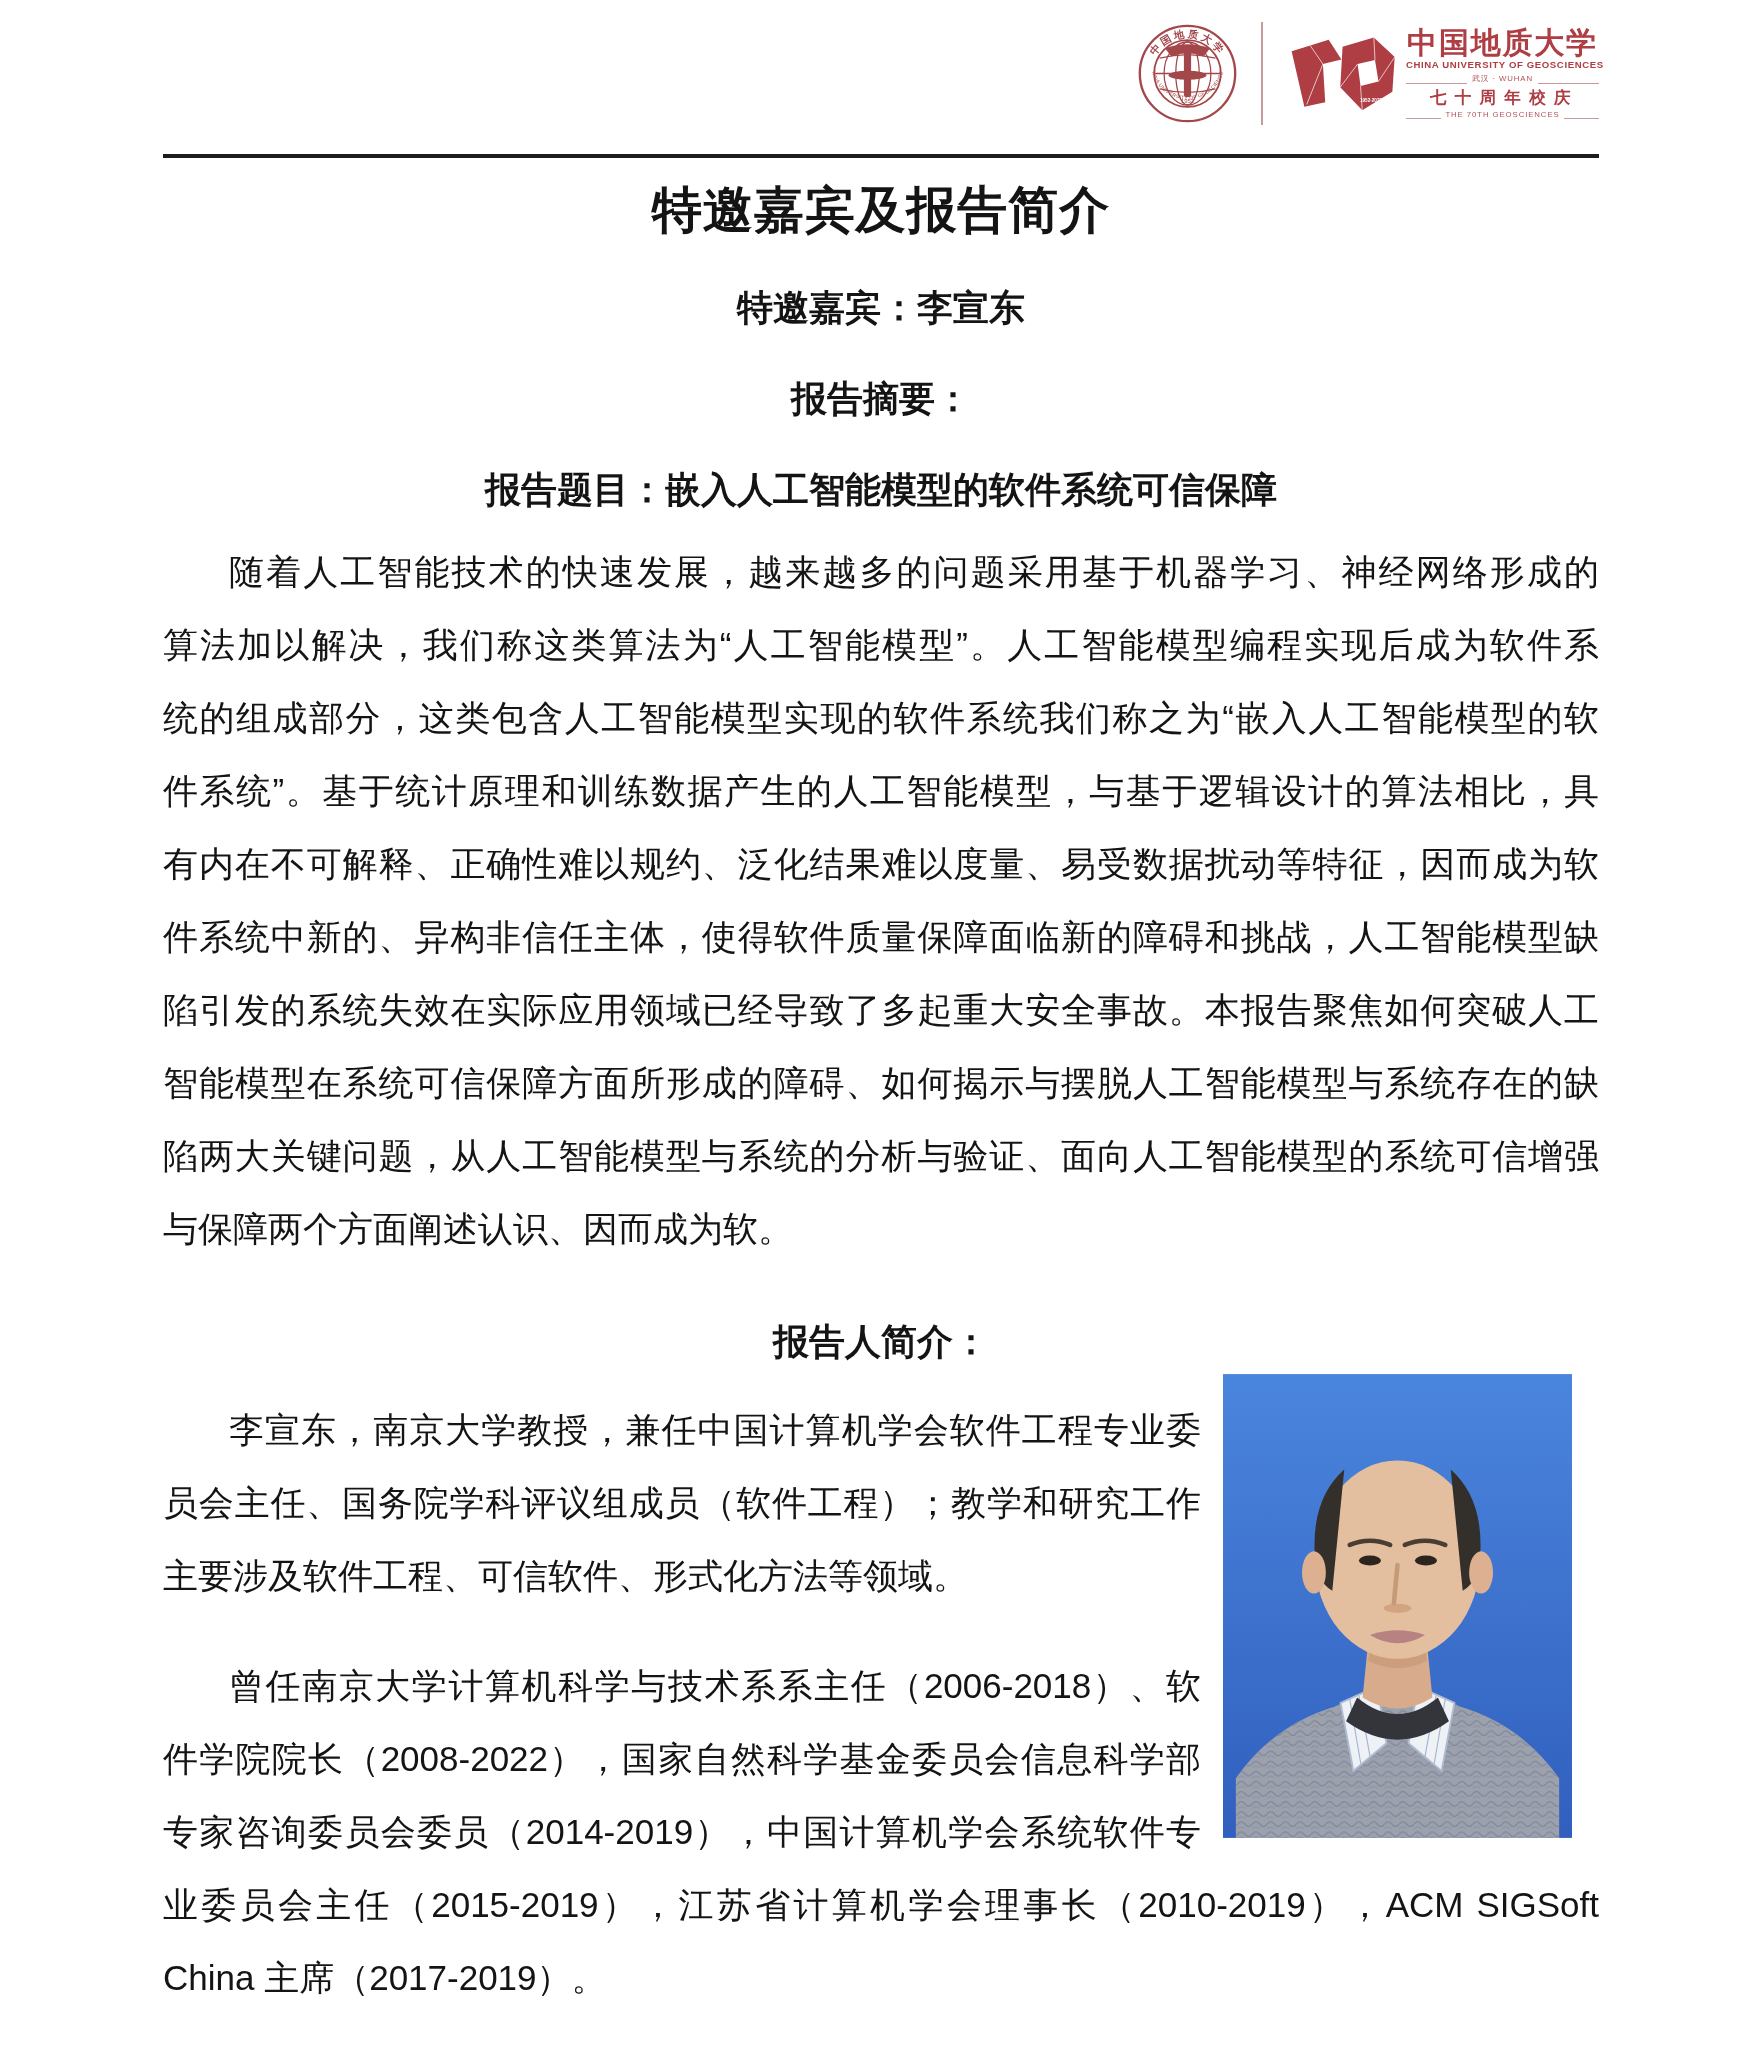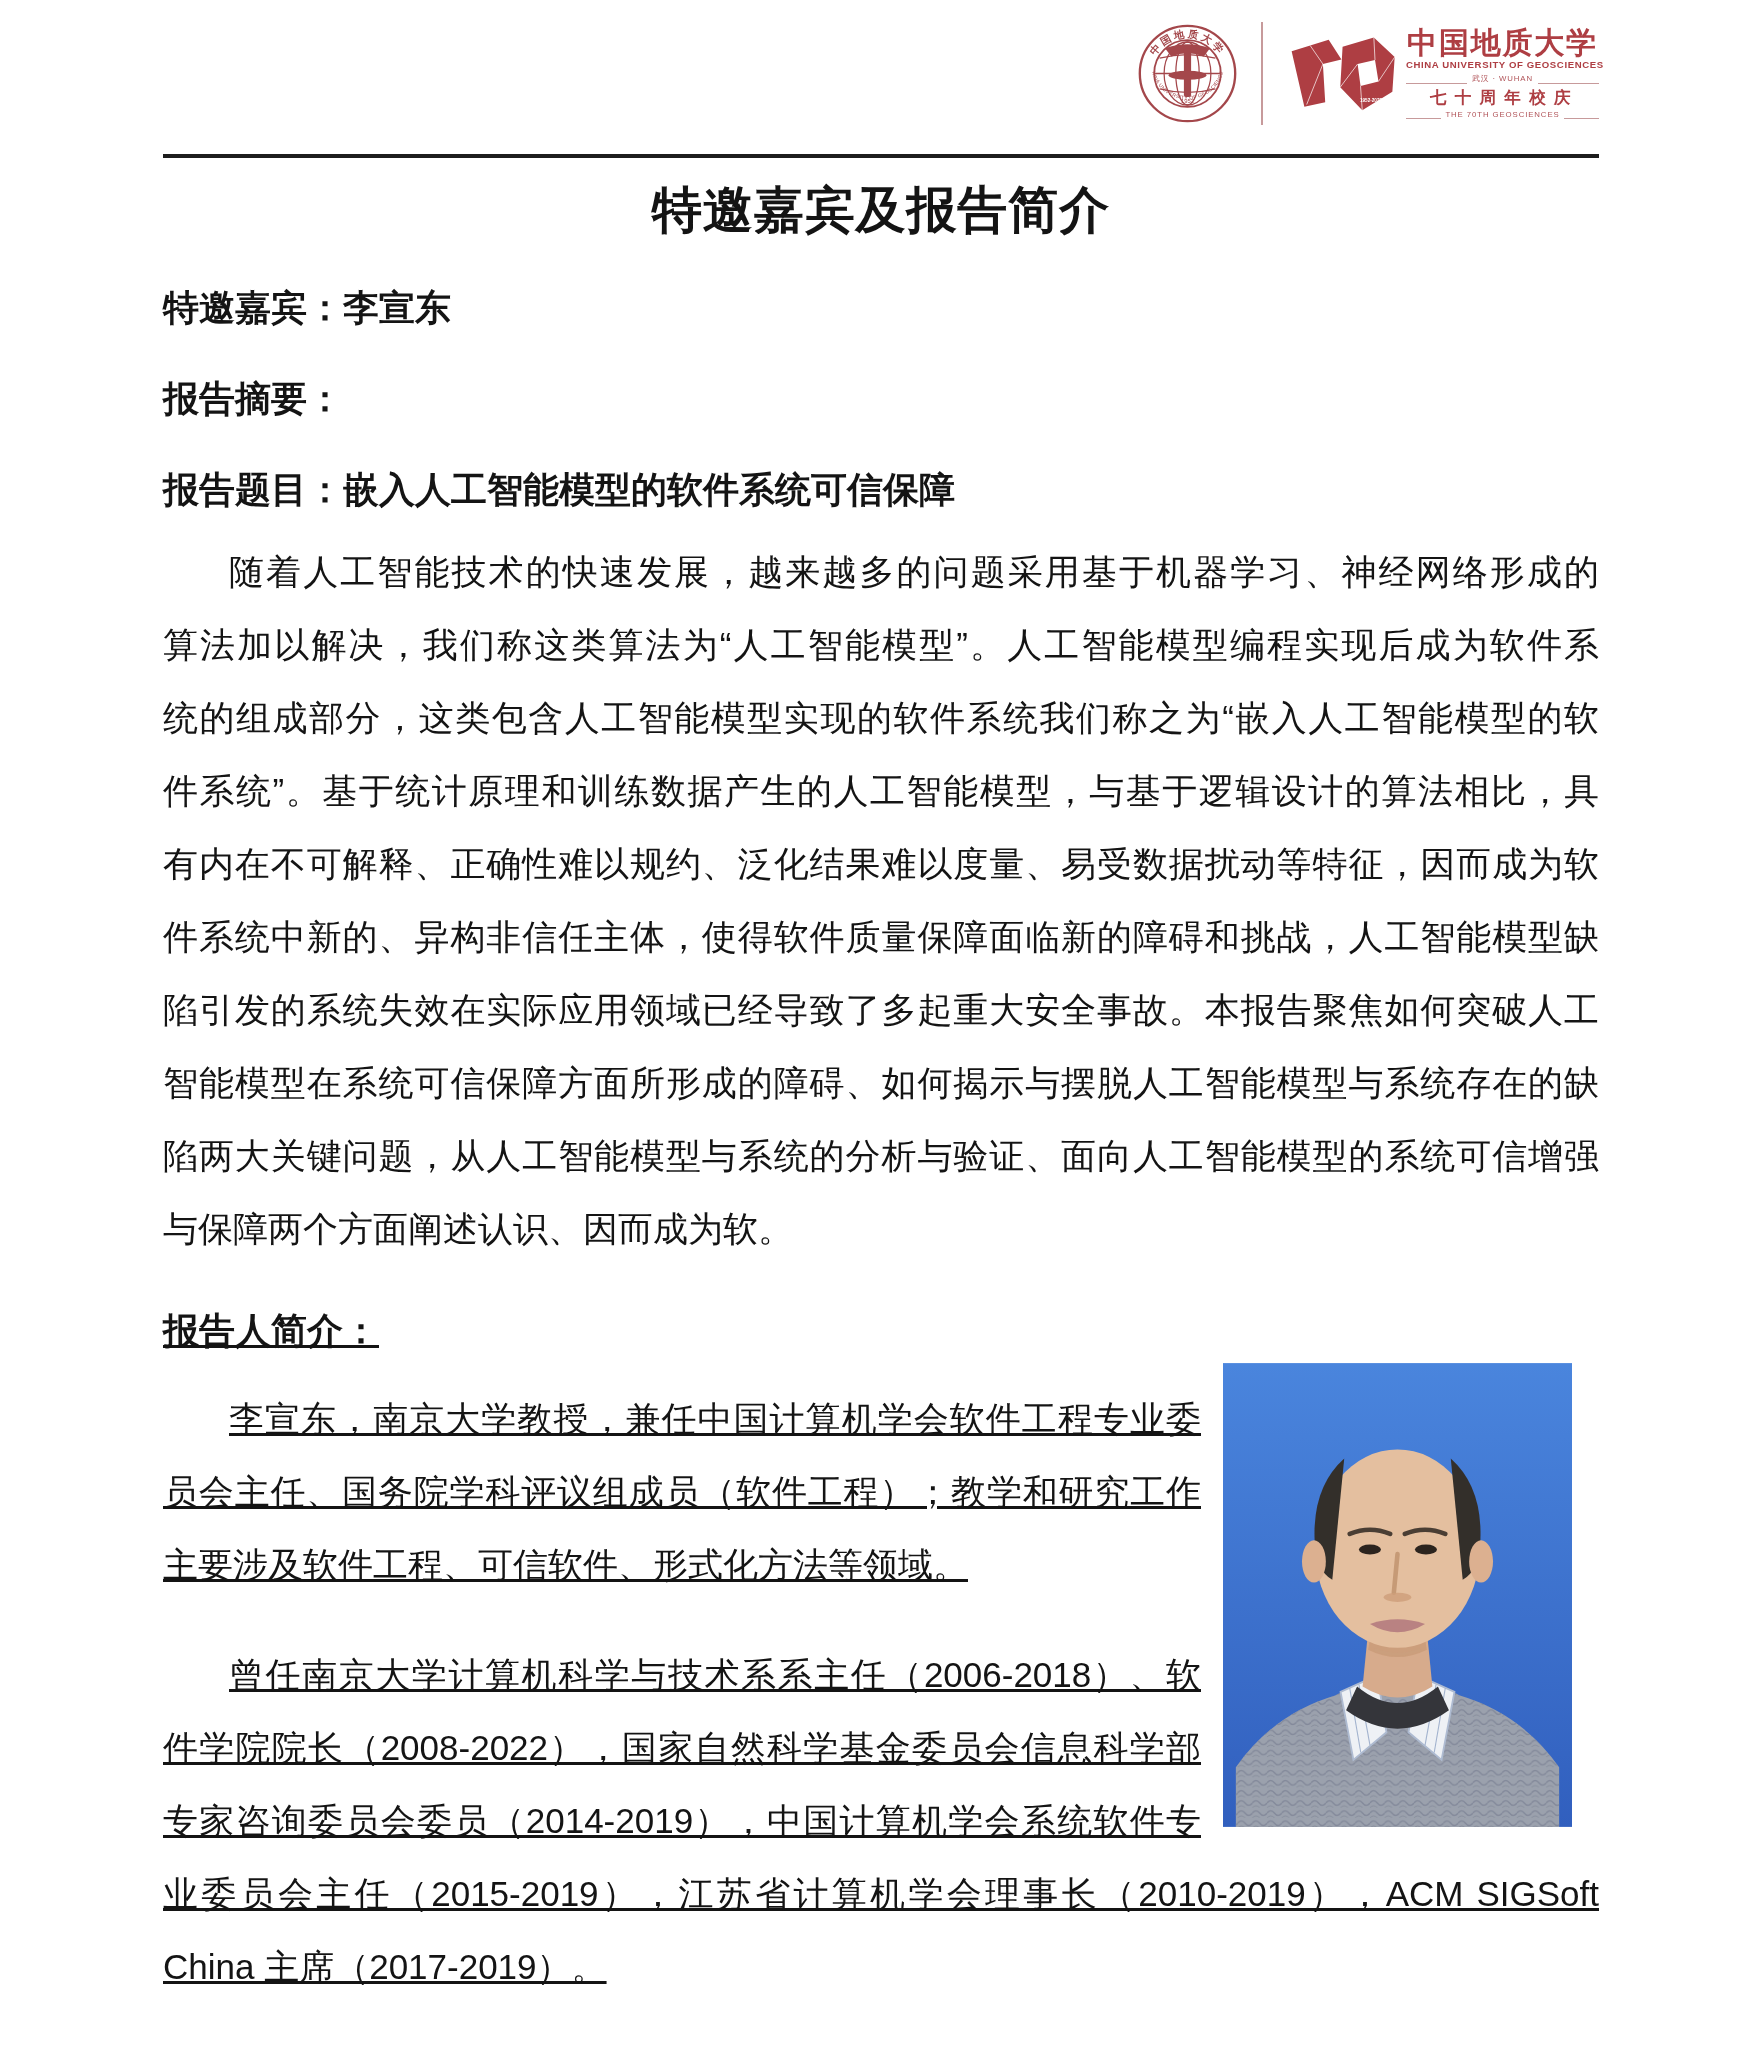--- a/index.html
+++ b/index.html
@@ -18,31 +18,31 @@
   .anniv-zh{font-family:"Liberation Serif","DejaVu Serif",serif;font-weight:bold;
             font-size:30px;line-height:33px;white-space:nowrap;letter-spacing:1.8px;}
   .anniv-en{font-size:9.6px;font-weight:bold;letter-spacing:0.6px;line-height:12px;white-space:nowrap;}
   .tiny-row{display:flex;align-items:flex-end;gap:4.6px;justify-content:center;margin:1.8px 0;}
   .tiny-row .dash{flex:1;height:0.9px;background:#c79a9b;}
   .tiny-row span{font-size:7.8px;letter-spacing:0.9px;white-space:nowrap;color:#b05257;}
   .anniv-title{font-size:16.5px;font-weight:bold;letter-spacing:8.3px;line-height:22px;white-space:nowrap;margin-left:3.7px;}
 
   
   .title{font-size:50px;font-weight:bold;text-align:center;line-height:70px;margin:16.5px 0 0;letter-spacing:0.9px;}
-  .hline{font-size:36px;font-weight:bold;line-height:51px;}
+  .hline{font-size:36px;font-weight:bold;line-height:51px;text-align:center;}
   .m-guest{margin-top:37px;}
   .m-topic{margin-top:40px;}
   .m-abs{margin-top:40px;}
   .para{margin-top:20px;font-size:35px;line-height:73px;}
   .jl{text-align:justify;text-align-last:justify;}
   .jl.lastline{text-align-last:left;}
   .ind{text-indent:66px;}
 
   
-  .bio{position:relative;margin-top:40px;text-decoration:underline;}
+  .bio{position:relative;margin-top:51px;}
   .bio .p1{margin-top:26px;}
   .bio .p2{margin-top:37px;}
   .narrow{width:1038px;}
   .photo{position:absolute;top:58px;right:27.5px;width:349px;height:464px;display:block;}
 </style>
 </head>
 <body>
 
 <div class="page">
   <div class="inner">

